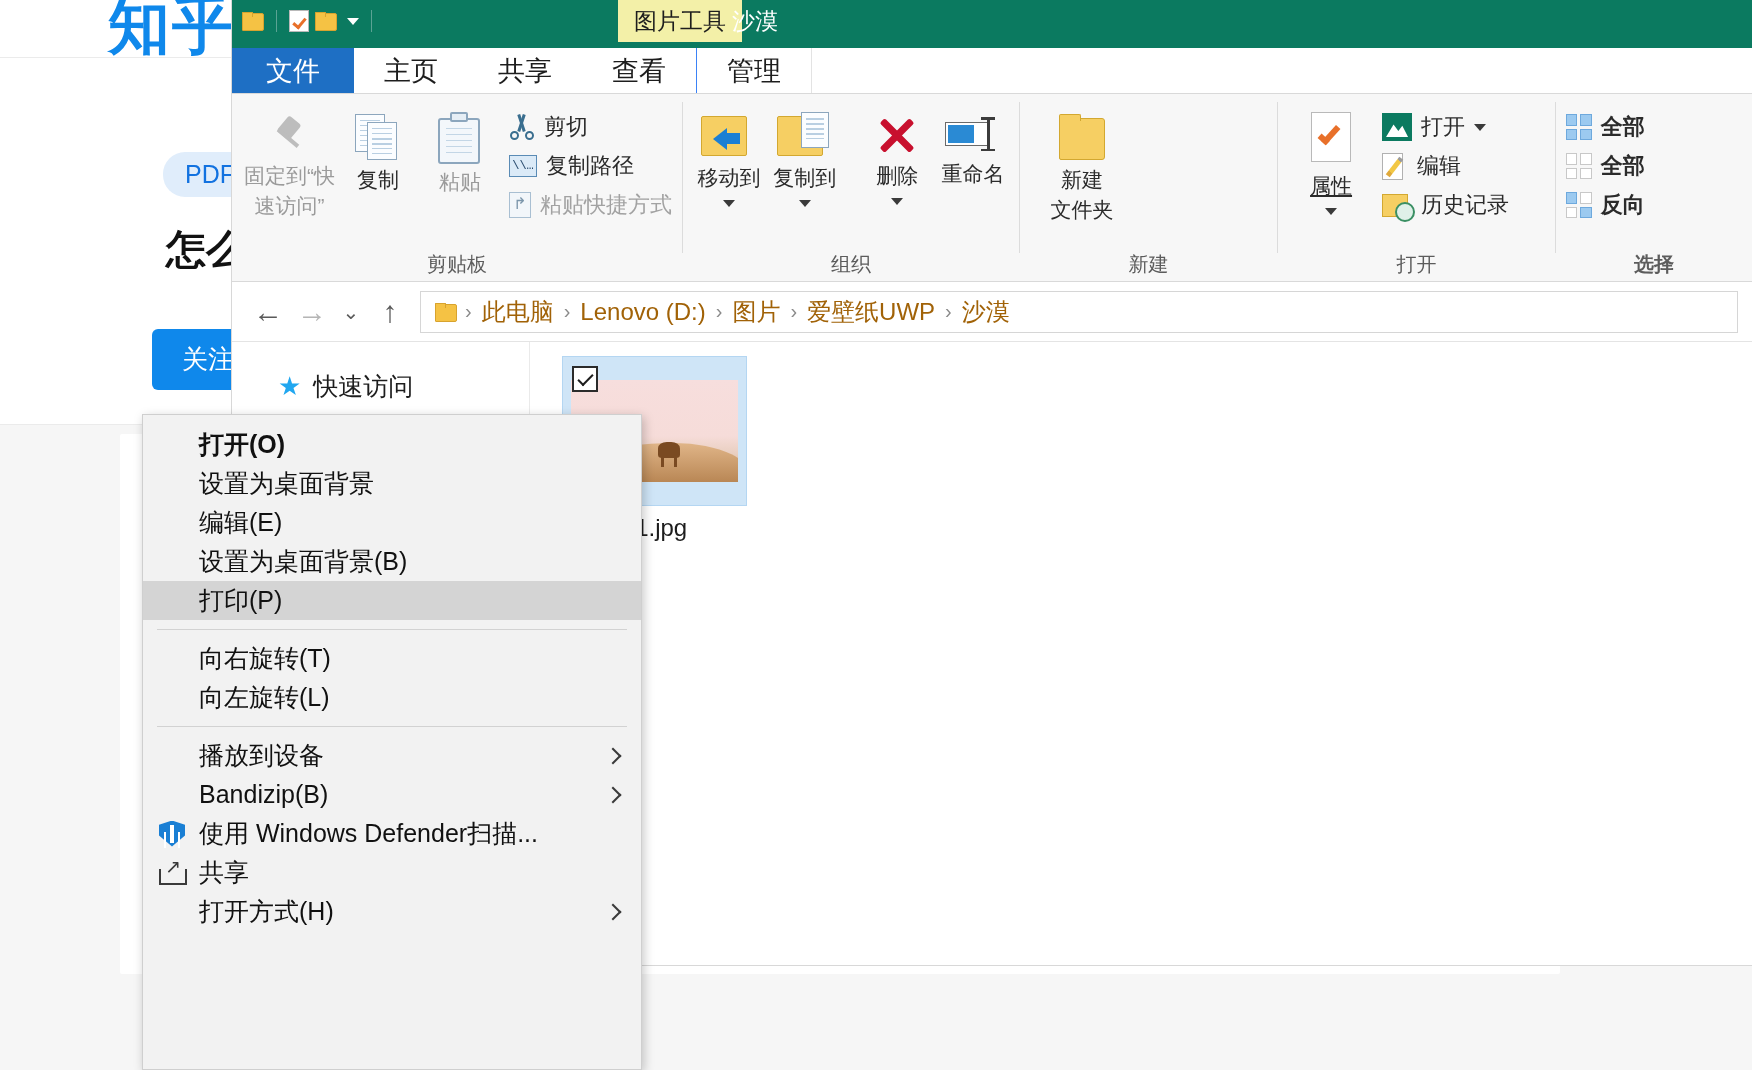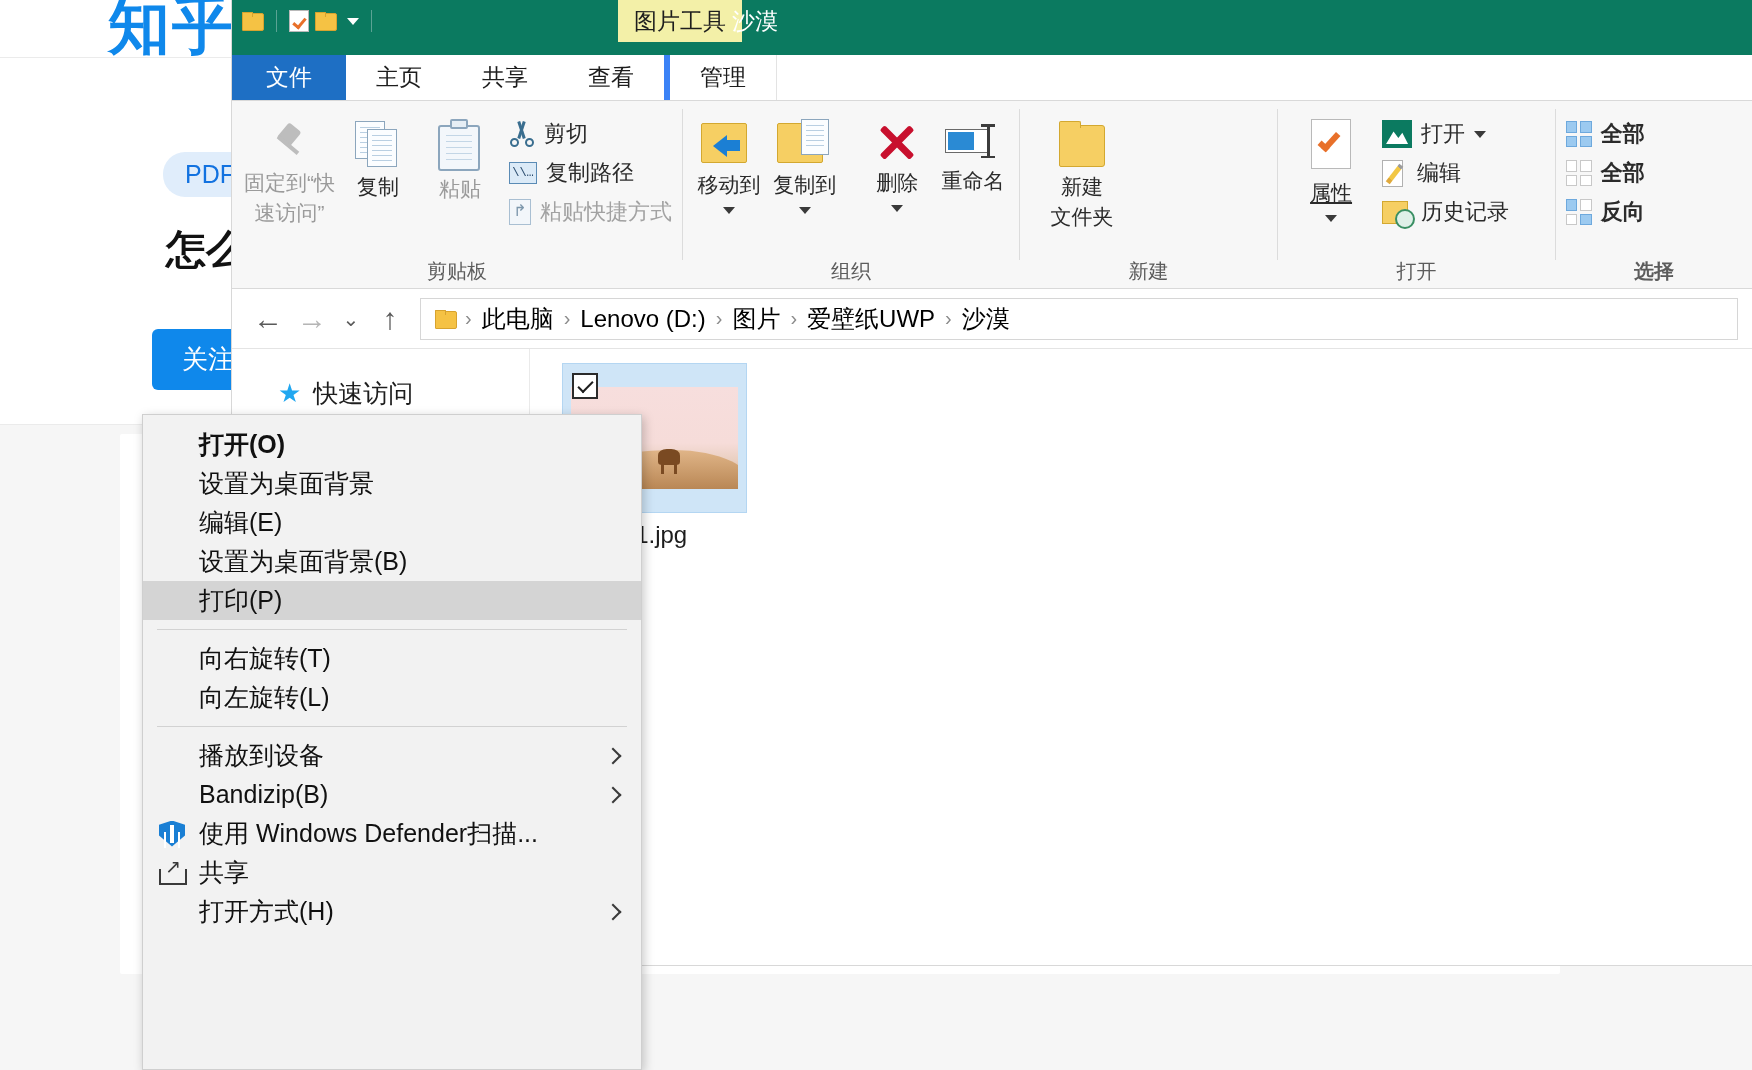--- a/index.html
+++ b/index.html
@@ -58,21 +58,21 @@
   }
 
   
   .explorer {
     position: absolute; left: 232px; top: 0; width: 1520px; height: 965px;
     background: #ffffff;
     box-shadow: 0 0 0 1px #d8d8d8;
     overflow: hidden;
   }
   .ex-titlebar {
-    position: relative; height: 55px; background: #0b7a60; width: 100%;
+    position: relative; height: 48px; background: #0b7a60; width: 100%;
   }
   .qat { position: absolute; left: 10px; top: 0; height: 42px; display: flex; align-items: center; gap: 6px; }
   .qat .sep { width: 1px; height: 22px; background: #5ba394; margin: 0 6px; }
   .ic-folder {
     width: 22px; height: 18px; position: relative; display: inline-block;
   }
   .ic-folder::before {
     content: ""; position: absolute; left: 0; top: 1px; width: 20px; height: 16px;
     background: #f5c244; border: 1px solid #d8a32e; border-radius: 1px 2px 2px 1px;
   }
@@ -103,24 +103,24 @@
     display: flex; align-items: center; white-space: nowrap;
   }
 
   
   .ex-tabs {
     position: relative; height: 46px; background: #ffffff;
     border-bottom: 1px solid #d9d9d9; display: flex; align-items: stretch;
   }
   .ex-tab {
     display: flex; align-items: center; justify-content: center;
-    padding: 0 30px; font-size: 23px; color: #1d1d1d; white-space: nowrap;
+    padding: 0 30px; font-size: 27px; color: #1d1d1d; white-space: nowrap;
   }
   .ex-tab.file { background: #1e6fc4; color: #ffffff; padding: 0 34px; }
-  .ex-tab.ctxmanage { border-left: 6px solid #3b82f6; border-right: 1px solid #e3e3e3; }
+  .ex-tab.ctxmanage { border-left: 1px solid #3b82f6; border-right: 1px solid #e3e3e3; }
 
   
   .ribbon {
     position: relative; height: 188px; background: #f7f7f7;
     border-bottom: 1px solid #d9d9d9; display: flex; align-items: stretch;
     font-size: 22px; color: #2b2b2b;
   }
   .rgroup { position: relative; display: flex; flex-direction: column; height: 100%; }
   .rgroup .gbody { flex: 1; display: flex; align-items: flex-start; padding: 14px 10px 0 10px; }
   .rgroup .glabel {
@@ -286,21 +286,21 @@
   .nav-btn {
     width: 44px; height: 44px; display: flex; align-items: center; justify-content: center;
     font-size: 30px; color: #5a5a5a;
   }
   .nav-btn.dim { color: #b5b5b5; }
   .nav-btn.small { font-size: 20px; width: 34px; }
   .crumbbar {
     flex: 1; height: 42px; border: 1px solid #d6d6d6; background:#fff; margin-left: 8px;
     display: flex; align-items: center; padding: 0 10px; gap: 2px; overflow: hidden;
   }
-  .crumb { font-size: 24px; color: #000000; padding: 0 6px; white-space: nowrap; }
+  .crumb { font-size: 24px; color: #a16207; padding: 0 6px; white-space: nowrap; }
   .crumb-sep { font-size: 20px; color: #8a8a8a; padding: 0 2px; }
 
   
   .ex-body { position: relative; height: 617px; display: flex; background: #ffffff; }
   .ex-nav { width: 298px; border-right: 1px solid #eaeaea; padding: 28px 0 0 46px; }
   .navitem { display: flex; align-items: center; gap: 12px; font-size: 25px; color: #1d1d1d; white-space: nowrap; }
   .i-star { color: #21a7f0; font-size: 26px; }
   .ex-files { flex: 1; position: relative; padding: 14px 0 0 32px; }
   .filecell { position: relative; width: 185px; }
   .thumb-wrap {

